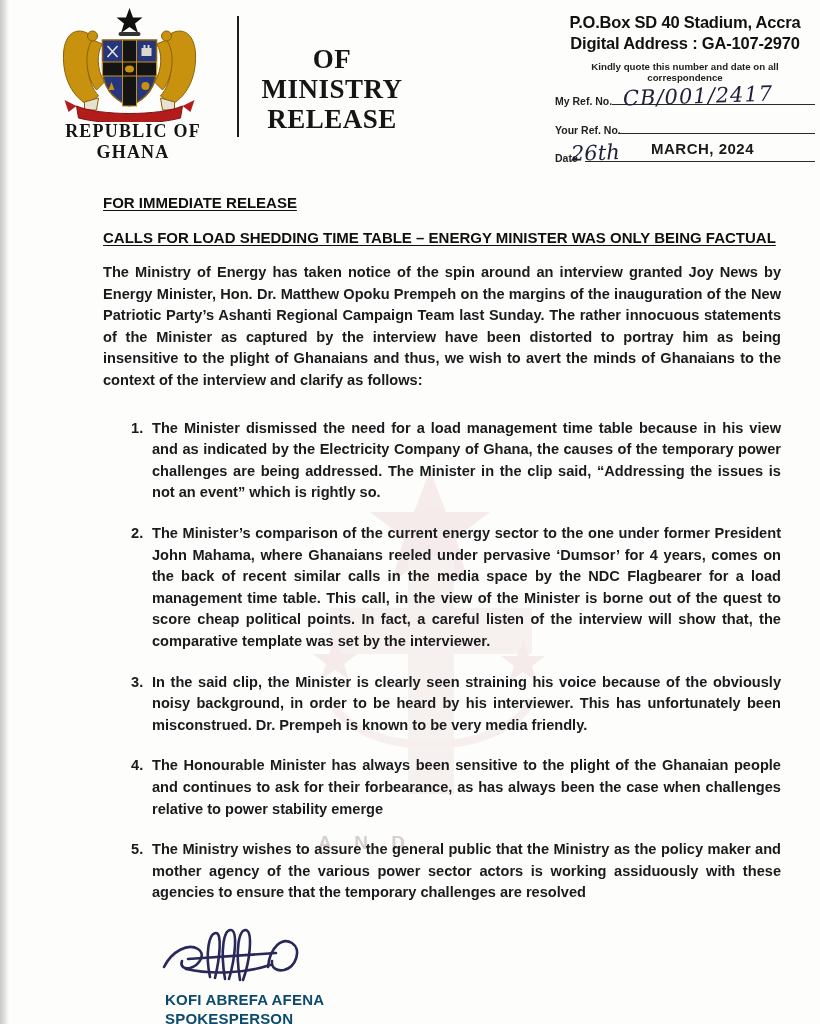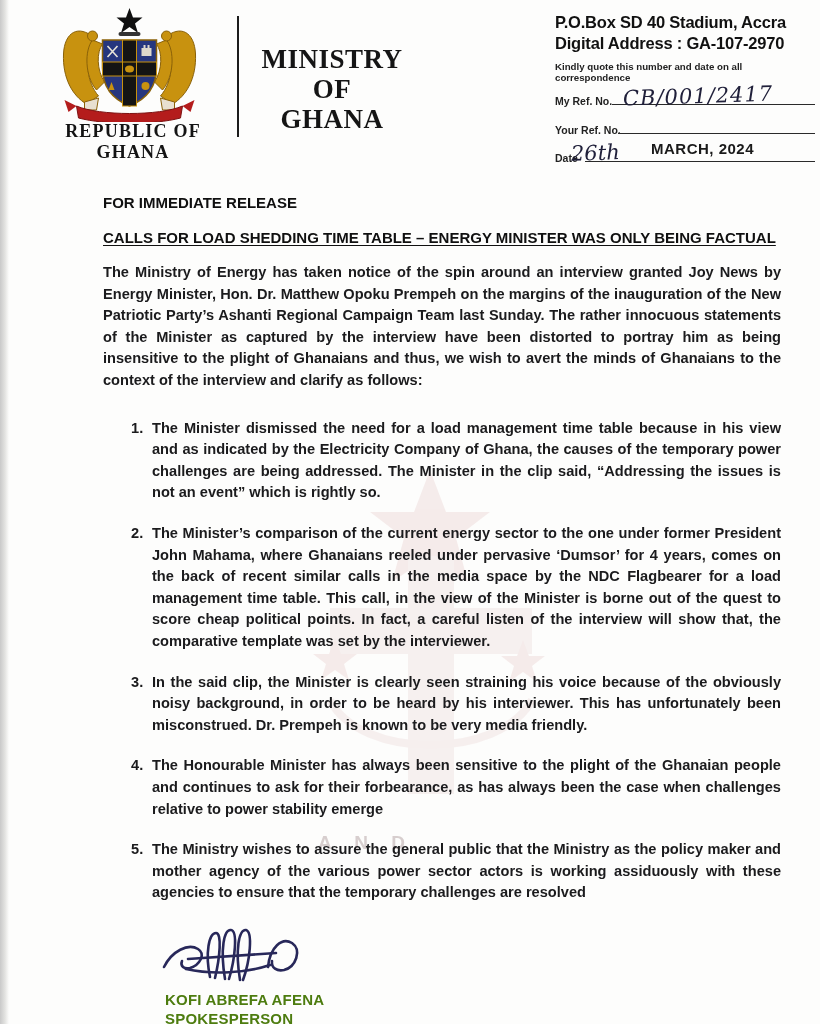--- a/index.html
+++ b/index.html
@@ -21,21 +21,21 @@
     position:absolute; left:38px; top:121px; width:190px; text-align:center;
     font-family:"Liberation Serif","DejaVu Serif",serif;
     font-weight:bold; font-size:18px; letter-spacing:1.2px; color:#141414; z-index:2;
   }
   .divider { position:absolute; left:237px; top:16px; width:2px; height:121px; background:#1c1c1c; z-index:2; }
   .ministry {
     position:absolute; left:246px; top:44px; width:172px; text-align:center;
     font-family:"Liberation Serif","DejaVu Serif",serif;
     font-weight:600; font-size:27px; line-height:30px; letter-spacing:0.5px; color:#151515; z-index:2;
   }
-  .addr { position:absolute; left:555px; top:12px; width:260px; z-index:2; }
+  .addr { position:absolute; left:555px; top:12px; width:260px; z-index:2;text-align:center; }
   .addr-line { font-weight:bold; font-size:16.5px; line-height:21px; letter-spacing:-0.2px; color:#111; }
   .addr-note { margin-top:7px; font-size:9.7px; font-weight:bold; color:#222; }
   .ref-row { position:relative; height:26px; }
   .ref-row.short { height:21px; margin-top:8px; }
   .ref-label { position:absolute; left:0; bottom:2px; font-size:10.5px; font-weight:bold; color:#222; }
   .ref-line { position:absolute; bottom:4px; border-bottom:1.6px solid #2a2a2a; }
   .hand {
     font-family:"DejaVu Serif","Liberation Serif",serif; font-style:italic;
     color:#20203a; transform:rotate(-2deg);
   }
@@ -48,33 +48,33 @@
     position:absolute; left:318px; top:832px; font-size:19px; letter-spacing:9px;
     color:#b9a9a9; opacity:0.55; font-weight:bold;
   }
   
   .body {
     position:absolute; left:103px; top:192px; width:678px; z-index:1;
     font-size:14.6px; line-height:21.6px; font-weight:600; text-align:justify;
   }
   .release-tag {
     font-size:15px; font-weight:bold; color:#101010;
-    text-underline-offset:2px; margin-bottom:13px;
+    text-decoration:underline; text-underline-offset:2px; margin-bottom:13px;
   }
   .release-title {
     font-size:15px; font-weight:bold; color:#101010; line-height:22.5px;
     text-decoration:underline; text-underline-offset:2px; margin-bottom:13px;
     text-align:justify;
   }
   .intro { margin-bottom:26px; }
   ol.points { list-style:none; counter-reset:pt; }
   ol.points li { counter-increment:pt; position:relative; padding-left:49px; margin-bottom:19px; }
   ol.points li::before { content:counter(pt) "."; position:absolute; left:28px; font-weight:600; }
   .sig-block { padding-left:55px; margin-top:0px; }
-  .sig-name { font-size:15px; font-weight:bold; letter-spacing:0.2px; color:#4d7c0f; padding-left:7px; line-height:19px; }
+  .sig-name { font-size:15px; font-weight:bold; letter-spacing:0.2px; color:#0c4a6e; padding-left:7px; line-height:19px; }
 </style>
 </head>
 <body>
 
 <div class="page">
   <div class="scan-edge"></div>
 
   <div class="watermark">
     <svg width="820" height="1024" viewBox="0 0 820 1024">
       <g opacity="0.13">
@@ -127,23 +127,23 @@
       <path d="M22,100 C45,110 105,110 128,100 L126,112 C100,119 50,119 24,112 Z" fill="#b41c1c" stroke="#7d1212" stroke-width="1"></path>
       <path d="M22,100 L10,94 L14,106 Z" fill="#b41c1c"></path>
       <path d="M128,100 L140,94 L136,106 Z" fill="#b41c1c"></path>
     </g>
   </svg>
   <div class="republic">REPUBLIC OF GHANA</div>
 
   <div class="divider"></div>
 
   <div class="ministry">
+    <div>OF</div>
     <div>MINISTRY</div>
-    <div>OF</div>
-    <div>GHANA</div>
+    <div>RELEASE</div>
   </div>
 
   <div class="addr">
     <div class="addr-line">P.O.Box SD 40 Stadium, Accra</div>
     <div class="addr-line">Digital Address : GA-107-2970</div>
     <div class="addr-note">Kindly quote this number and date on all correspondence</div>
 
     <div class="ref-row">
       <span class="ref-label">My Ref. No.</span>
       <span class="ref-line" style="left:57px; right:0;"></span>

